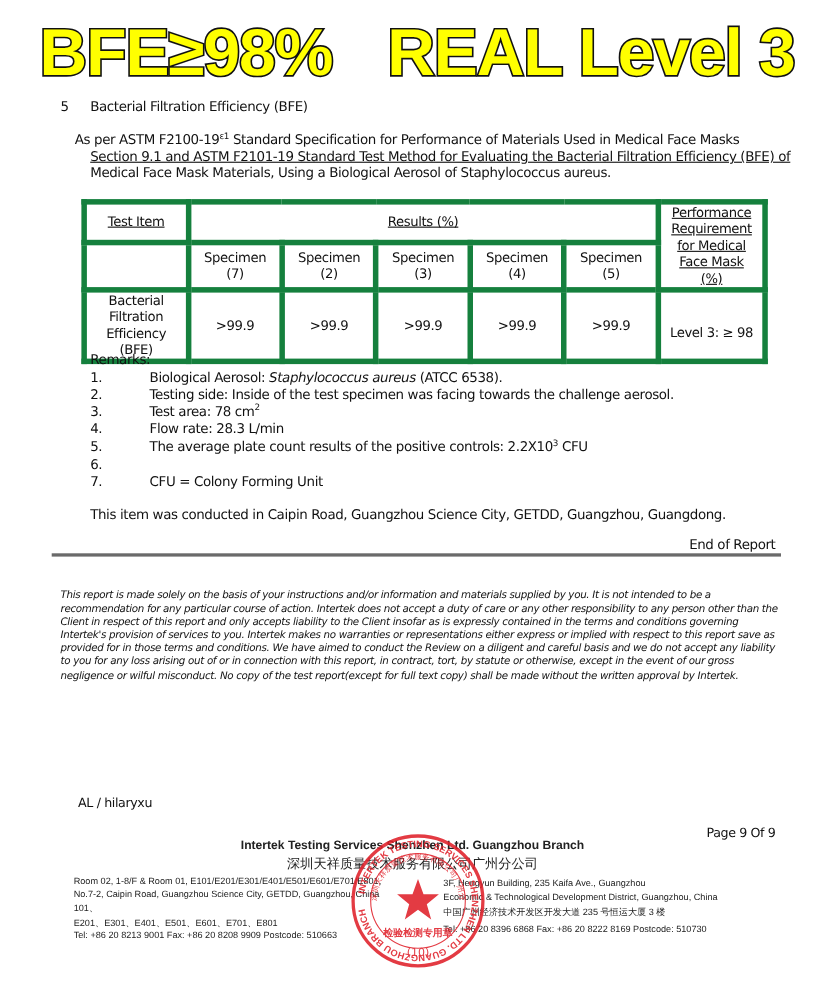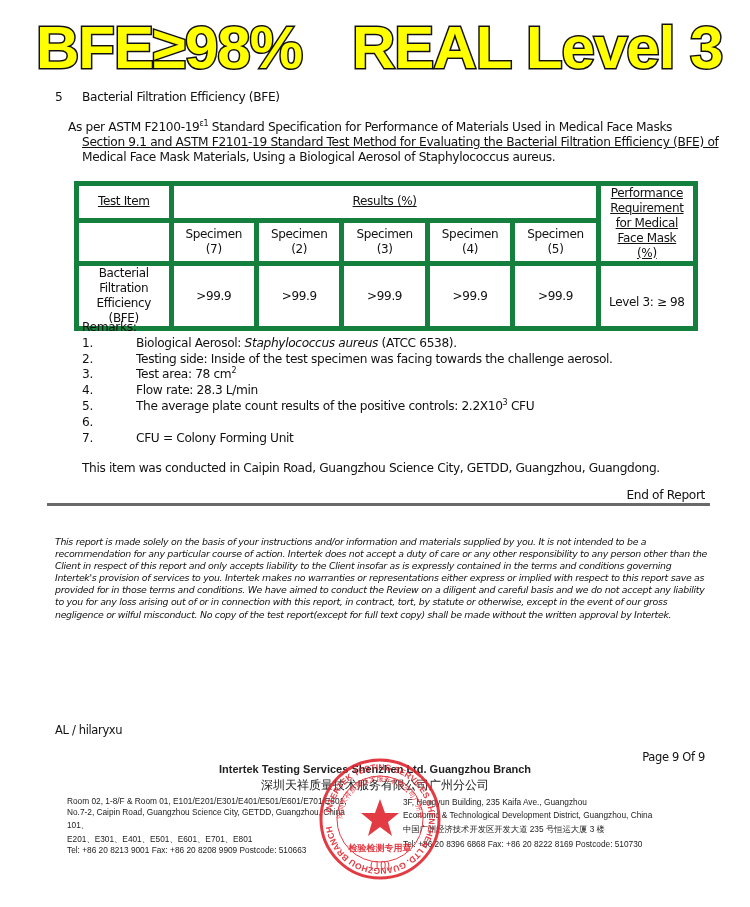--- a/index.html
+++ b/index.html
@@ -119,21 +119,21 @@
       <span>CFU = Colony Forming Unit</span>
     </div>
   <div class="row" style="margin-top:15px">This item was conducted in Caipin Road, Guangzhou Science City, GETDD, Guangzhou, Guangdong.</div>
 </div>
 
 <div class="rule"></div>
 <div class="t" style="right:45px; top:488px;">End of Report</div>
 
 <div class="disc">This report is made solely on the basis of your instructions and/or information and materials supplied by you. It is not intended to be a recommendation for any particular course of action. Intertek does not accept a duty of care or any other responsibility to any person other than the Client in respect of this report and only accepts liability to the Client insofar as is expressly contained in the terms and conditions governing Intertek's provision of services to you. Intertek makes no warranties or representations either express or implied with respect to this report save as provided for in those terms and conditions. We have aimed to conduct the Review on a diligent and careful basis and we do not accept any liability to you for any loss arising out of or in connection with this report, in contract, tort, by statute or otherwise, except in the event of our gross negligence or wilful misconduct. No copy of the test report(except for full text copy) shall be made without the written approval by Intertek.</div>
 
-<div class="t" style="left:55px; top:723px; font-size:11.5px;text-align:center;">AL / hilaryxu</div>
+<div class="t" style="left:71px; top:723px; font-size:11.5px;text-align:center;">AL / hilaryxu</div>
 <div class="t" style="right:45px; top:750px; font-size:11.5px;">Page 9 Of 9</div>
 
 <div class="company" style="top:763px; font-size:11px; font-weight:bold;">Intertek Testing Services Shenzhen Ltd. Guangzhou Branch</div>
 <div class="company" style="top:777px; font-size:12px;">深圳天祥质量技术服务有限公司广州分公司</div>
 
 <div class="foot" style="left:67px; top:796px;">
   <div>Room 02, 1-8/F &amp; Room 01, E101/E201/E301/E401/E501/E601/E701/E801,</div>
   <div>No.7-2, Caipin Road, Guangzhou Science City, GETDD, Guangzhou, China</div>
   <div style="margin-top:2px">101、</div>
   <div style="margin-top:2px">E201、E301、E401、E501、E601、E701、E801</div>

